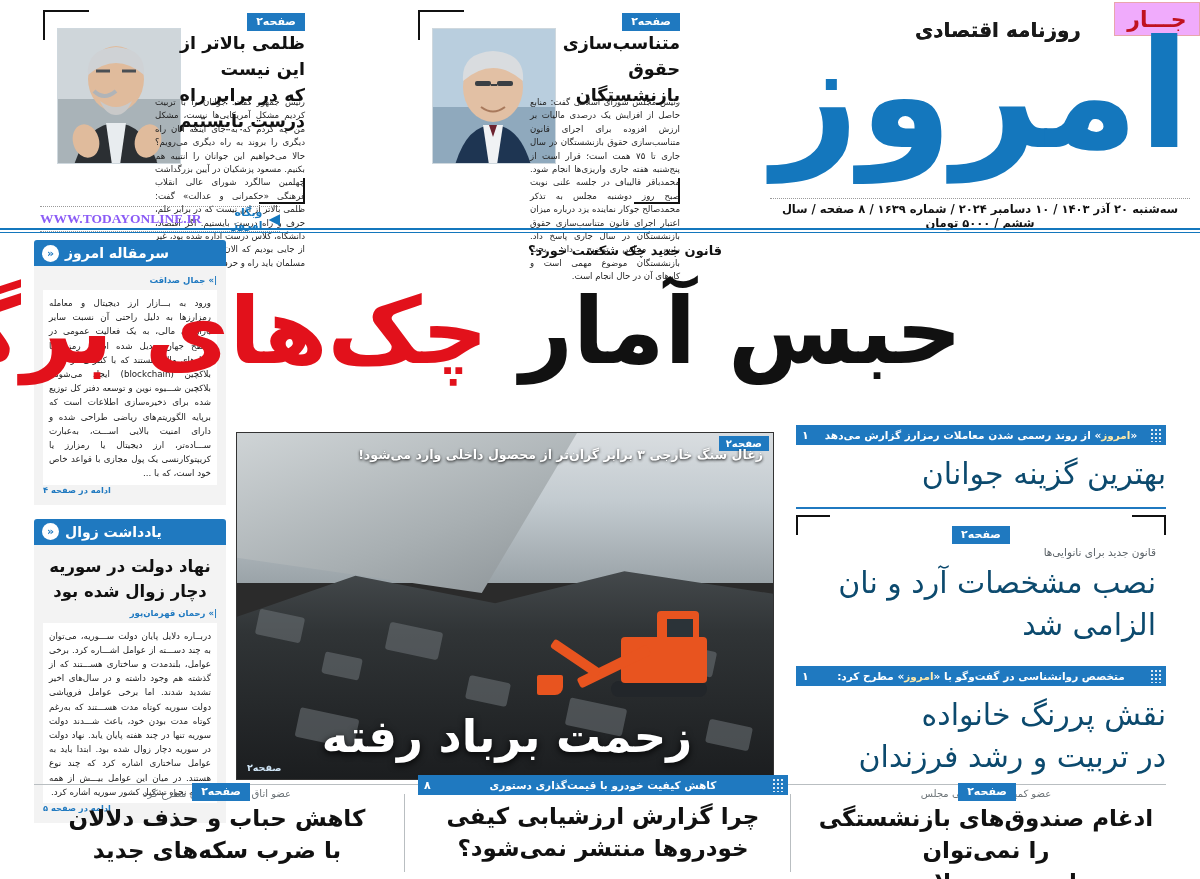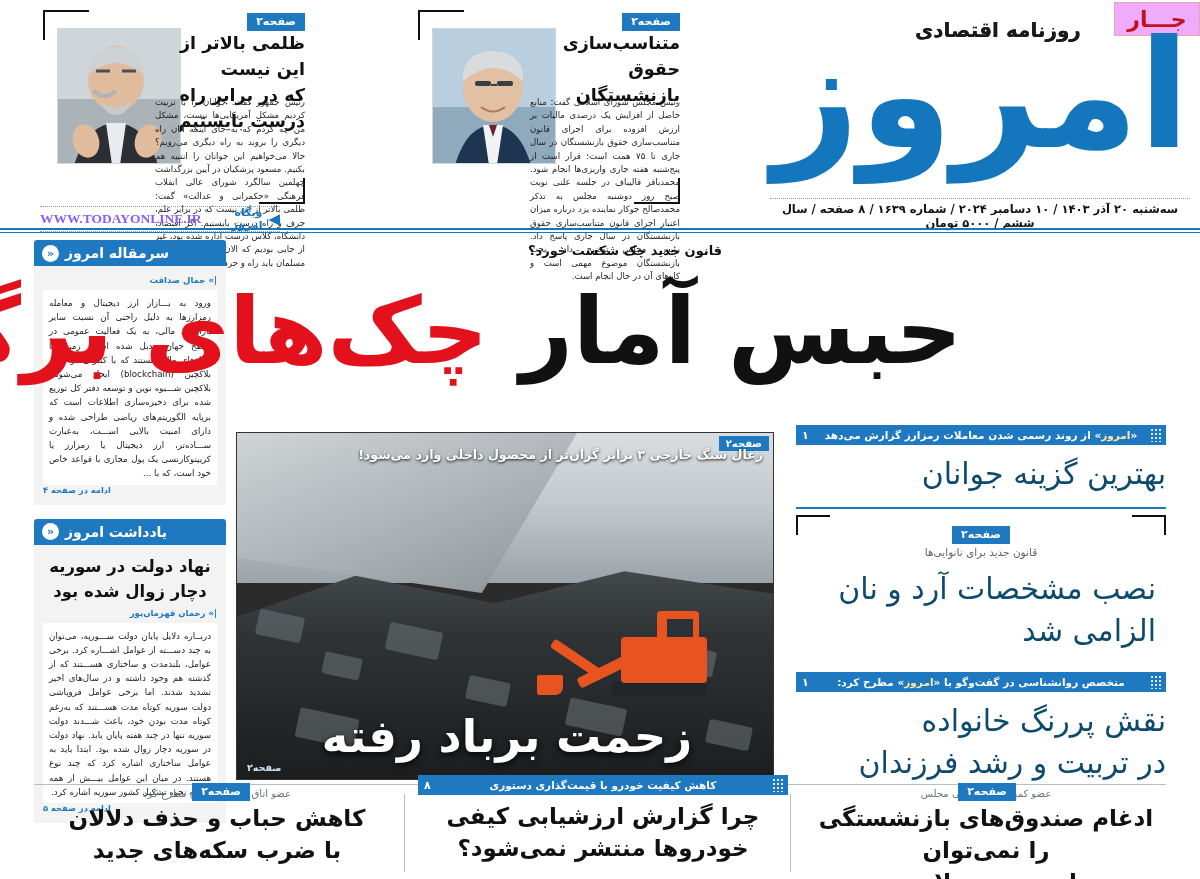--- a/index.html
+++ b/index.html
@@ -185,21 +185,21 @@
   .blue-bar .dots {
     position:absolute; right:4px; top:3px; width:12px; height:14px;
     background-image:radial-gradient(#fff 34%, transparent 36%);
     background-size:4px 4px; opacity:.85;
   }
   .blue-bar .amrooz { color:#ffe9a8; }
   .rhead-red { font-size:33px; font-weight:bold; color:#e2111b; text-align:center; direction:rtl; line-height:42px; letter-spacing:-1px;}
   .rhead-blk { font-size:30px; font-weight:normal; color:#0c4a6e; text-align:right; direction:rtl; line-height:42px; letter-spacing:-1px;}
   .rblock { margin-bottom:12px; position:relative; }
   .rule-blue { height:2px; background:#1f79c0; margin:10px 0 6px; }
-  .kicker-sm { font-size:10.5px; color:#5d6469; text-align:center; direction:rtl; margin-bottom:10px;}
+  .kicker-sm { font-size:10.5px; color:#5d6469; text-align:right; direction:rtl; margin-bottom:4px;}
   .badge-center { text-align:center; margin-bottom:2px; }
 
   .corner-box { position:relative; padding:8px 10px; }
   .corner-box .c-tl{position:absolute;left:0;top:0;width:34px;height:20px;border-left:2px solid #111;border-top:2px solid #111;}
   .corner-box .c-tr{position:absolute;right:0;top:0;width:34px;height:20px;border-right:2px solid #111;border-top:2px solid #111;}
 
   
   .bottomrow { position:absolute; left:0; top:788px; width:1200px; height:91px; }
   .bcell { position:absolute; top:0; height:91px; }
   .bcell .kick { font-size:10px; color:#6b7276; text-align:center; direction:rtl; margin-bottom:3px;}
@@ -298,21 +298,21 @@
       </div>
       <div class="side-body">
         <div class="side-author">|» جمال صداقت</div>
         <div class="side-text">ورود به بـــازار ارز دیجیتال و معامله رمزارزها به دلیل راحتی آن نسبت سایر بازارهای مالی، به یک فعالیت عمومی در سطح جهان تبدیل شده است. رمزارزها ابزارهای مالی هستند که با کنترلی در بستر بلاکچین (blockchain) ایجاد می‌شوند. بلاکچین شـــیوه نوین و توسعه دفتر کل توزیع شده برای ذخیره‌سازی اطلاعات است که برپایه الگوریتم‌های ریاضی طراحی شده و دارای امنیت بالایی اســـت، به‌عبارت ســـاده‌تر، ارز دیجیتال یا رمزارز یا کریپتوکارنسی یک پول مجازی با قواعد خاص خود است، که با ...</div>
         <div class="side-more">ادامه در صفحه ۴</div>
       </div>
     </div>
 
     <div class="side-card">
       <div class="side-head">
-        <span>یادداشت امروز</span>
+        <span>یادداشت زوال</span>
         <span class="chev">«</span>
       </div>
       <div class="side-body">
         <div class="side-title">نهاد دولت در سوریه دچار زوال شده بود</div>
         <div class="side-author">|» رحمان قهرمان‌پور</div>
         <div class="side-text">دربــاره دلایل پایان دولت ســـوریه، می‌توان به چند دســـته از عوامل اشـــاره کرد. برخی عوامل، بلندمدت و ساختاری هســـتند که از گذشته هم وجود داشته و در سال‌های اخیر تشدید شدند. اما برخی عوامل فروپاشی دولت سوریه کوتاه مدت هســـتند که به‌رغم کوتاه مدت بودن خود، باعث شـــدند دولت سوریه تنها در چند هفته پایان یابد. نهاد دولت در سوریه دچار زوال شده بود. ابتدا باید به عوامل ساختاری اشاره کرد که چند نوع هستند. در میان این عوامل بیـــش از همه باید به نحوه تشکیل کشور سوریه اشاره کرد.</div>
         <div class="side-more">ادامه در صفحه ۵</div>
       </div>
     </div>
   </div>

